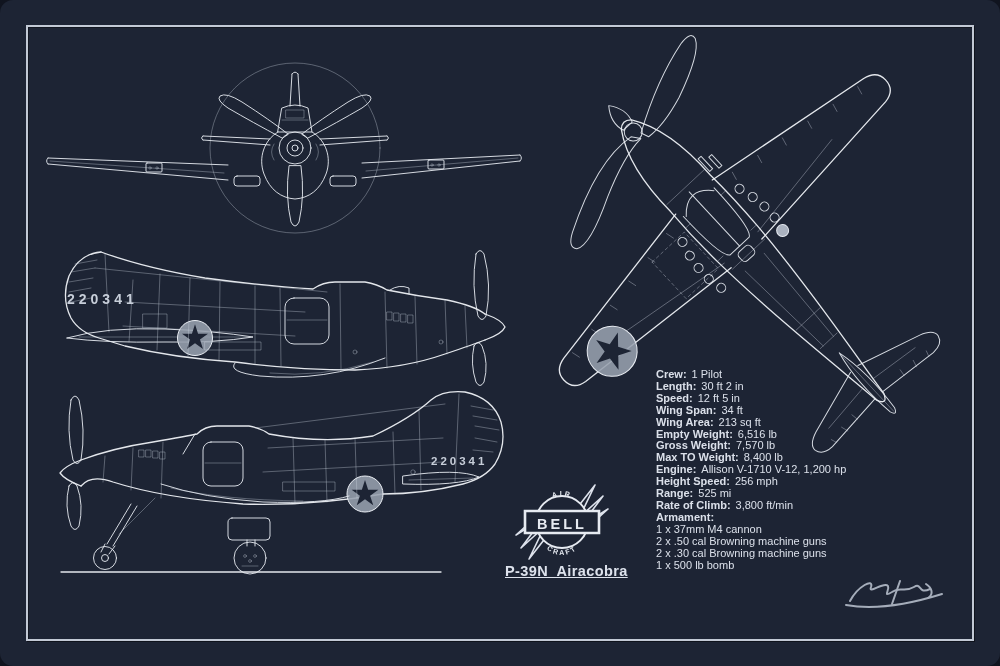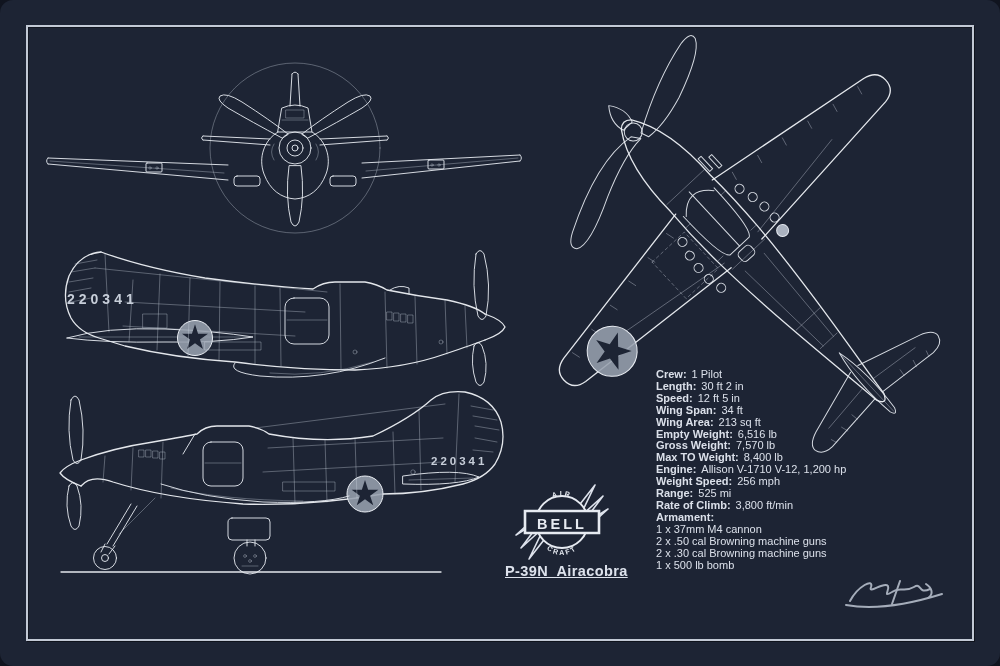--- a/index.html
+++ b/index.html
@@ -272,21 +272,21 @@
   <div id="specs" class="abs" style="left:656px;top:369px;">
     <div class="spec-row"><span class="spec-label">Crew:</span><span>1 Pilot</span></div>
     <div class="spec-row"><span class="spec-label">Length:</span><span>30 ft 2 in</span></div>
     <div class="spec-row"><span class="spec-label">Speed:</span><span>12 ft 5 in</span></div>
     <div class="spec-row"><span class="spec-label">Wing Span:</span><span>34 ft</span></div>
     <div class="spec-row"><span class="spec-label">Wing Area:</span><span>213 sq ft</span></div>
     <div class="spec-row"><span class="spec-label">Empty Weight:</span><span>6,516 lb</span></div>
     <div class="spec-row"><span class="spec-label">Gross Weight:</span><span>7,570 lb</span></div>
     <div class="spec-row"><span class="spec-label">Max TO Weight:</span><span>8,400 lb</span></div>
     <div class="spec-row"><span class="spec-label">Engine:</span><span>Allison V-1710 V-12, 1,200 hp</span></div>
-    <div class="spec-row"><span class="spec-label">Weight Speed:</span><span>256 mph</span></div>
+    <div class="spec-row"><span class="spec-label">Height Speed:</span><span>256 mph</span></div>
     <div class="spec-row"><span class="spec-label">Range:</span><span>525 mi</span></div>
     <div class="spec-row"><span class="spec-label">Rate of Climb:</span><span>3,800 ft/min</span></div>
     <div class="spec-row spec-label">Armament:</div>
     <div class="spec-row">1 x 37mm M4 cannon</div>
     <div class="spec-row">2 x .50 cal Browning machine guns</div>
     <div class="spec-row">2 x .30 cal Browning machine guns</div>
     <div class="spec-row">1 x 500 lb bomb</div>
   </div>
 
   <svg class="abs" style="left:842px;top:574px;" width="105" height="40" viewBox="0 0 105 40">

